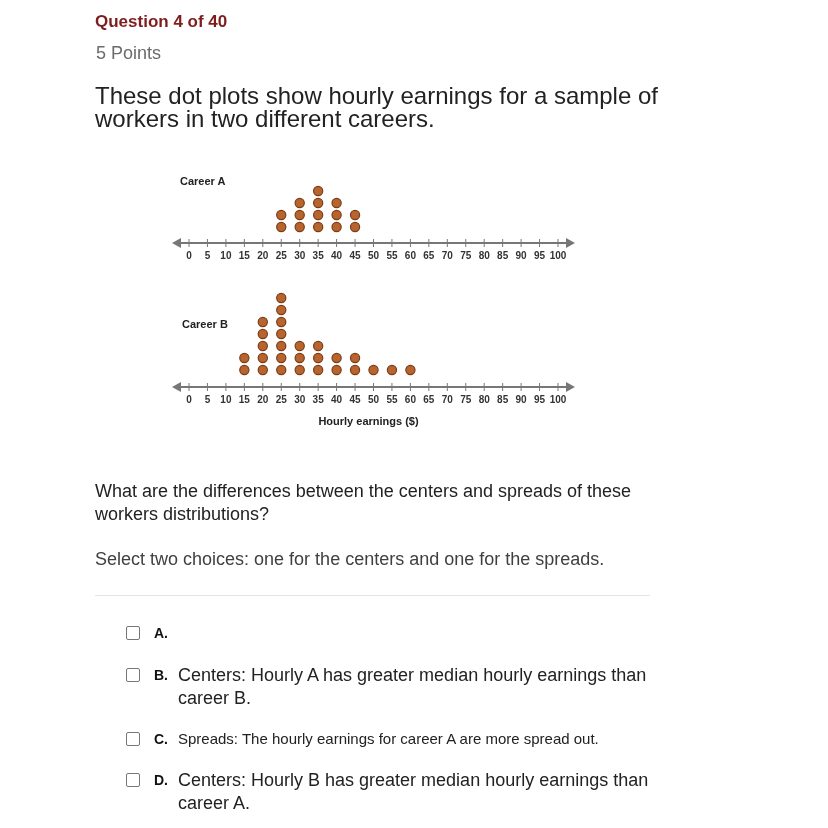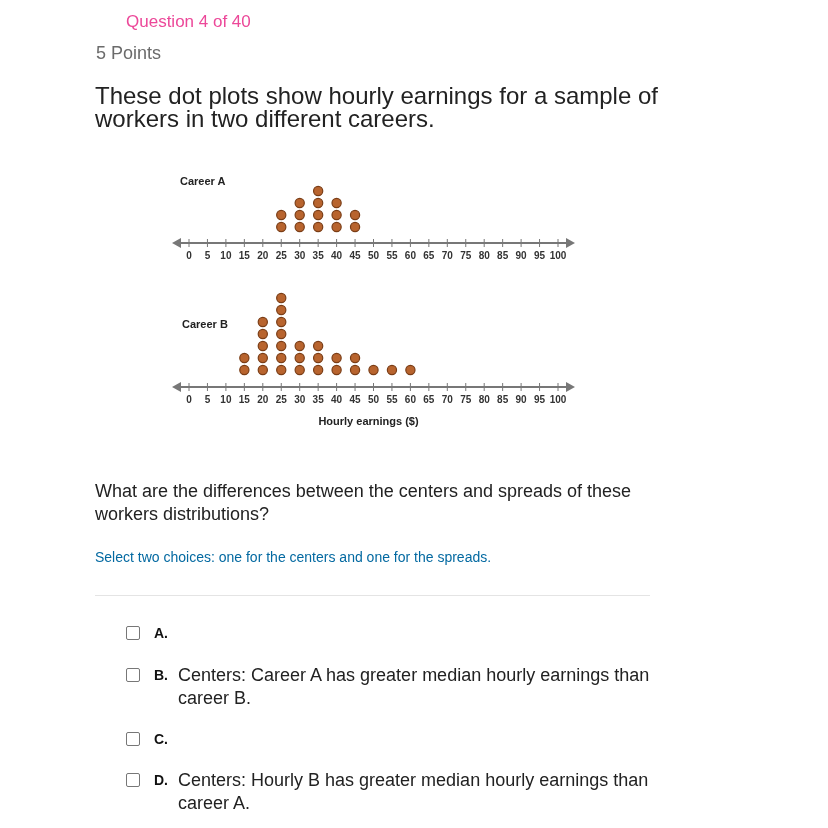--- a/index.html
+++ b/index.html
@@ -1,23 +1,23 @@
 <!DOCTYPE html>
 <html><head>
 <meta charset="utf-8">
 <style>
   html, body { margin: 0; padding: 0; background: #ffffff; }
   body { width: 828px; height: 828px; position: relative; overflow: hidden;
          font-family: "Liberation Sans", sans-serif; color: #222; }
-  .q-title { position: absolute; left: 95px; top: 12px; font-size: 17px; font-weight: normal; color: #ec4899; margin-left: 31px; }
+  .q-title { position: absolute; left: 95px; top: 12px; font-size: 17px; font-weight: bold; color: #7f1d1d; }
   .q-points { position: absolute; left: 96px; top: 43px; font-size: 18px; color: #6b6b6b; }
   .q-intro { position: absolute; left: 95px; top: 84px; width: 570px; font-size: 24px; line-height: 23px; color: #222; }
   #plots { position: absolute; left: 0; top: 0; }
   .q-prompt { position: absolute; left: 95px; top: 480px; width: 560px; font-size: 18px; line-height: 23px; color: #222; }
-  .q-instr { position: absolute; left: 95px; top: 549px; font-size: 14px; color: #0369a1; }
+  .q-instr { position: absolute; left: 95px; top: 549px; font-size: 18px; color: #404040; }
   .divider { position: absolute; left: 95px; top: 595px; width: 555px; height: 1px; background: #e4e4e4; }
   .choices { position: absolute; left: 126px; top: 622px; width: 540px; }
   .choice { display: flex; align-items: flex-start; cursor: pointer; }
   .cbox { width: 14px; height: 14px; border: 1.5px solid #777; border-radius: 2px; box-sizing: border-box;
           flex: none; margin-top: 4px; margin-right: 14px; background: #fff; }
   .letter { font-weight: bold; font-size: 14px; color: #111; width: 24px; flex: none; margin-top: 3px; }
   .ctext-small { font-size: 15px; color: #222; line-height: 22px; }
   .ctext-large { font-size: 18px; color: #222; line-height: 23px; }
   .c0 { position: absolute; top: 0; }
   .c1 { position: absolute; top: 42px; }
@@ -173,24 +173,25 @@
 <div class="divider"></div>
 
 <div class="choices">
   <div class="choice c0">
     <span class="cbox"></span>
     <span class="letter">A.</span>
   </div>
   <div class="choice c1">
     <span class="cbox"></span>
     <span class="letter">B.</span>
-    <span class="ctext-large">Centers: Career A has greater median hourly earnings than career B.</span>
+    <span class="ctext-large">Centers: Hourly A has greater median hourly earnings than career B.</span>
   </div>
   <div class="choice c2">
     <span class="cbox"></span>
     <span class="letter">C.</span>
+    <span class="ctext-small">Spreads: The hourly earnings for career A are more spread out.</span>
   </div>
   <div class="choice c3">
     <span class="cbox"></span>
     <span class="letter">D.</span>
     <span class="ctext-large">Centers: Hourly B has greater median hourly earnings than career A.</span>
   </div>
 </div>
 
 </body></html>

